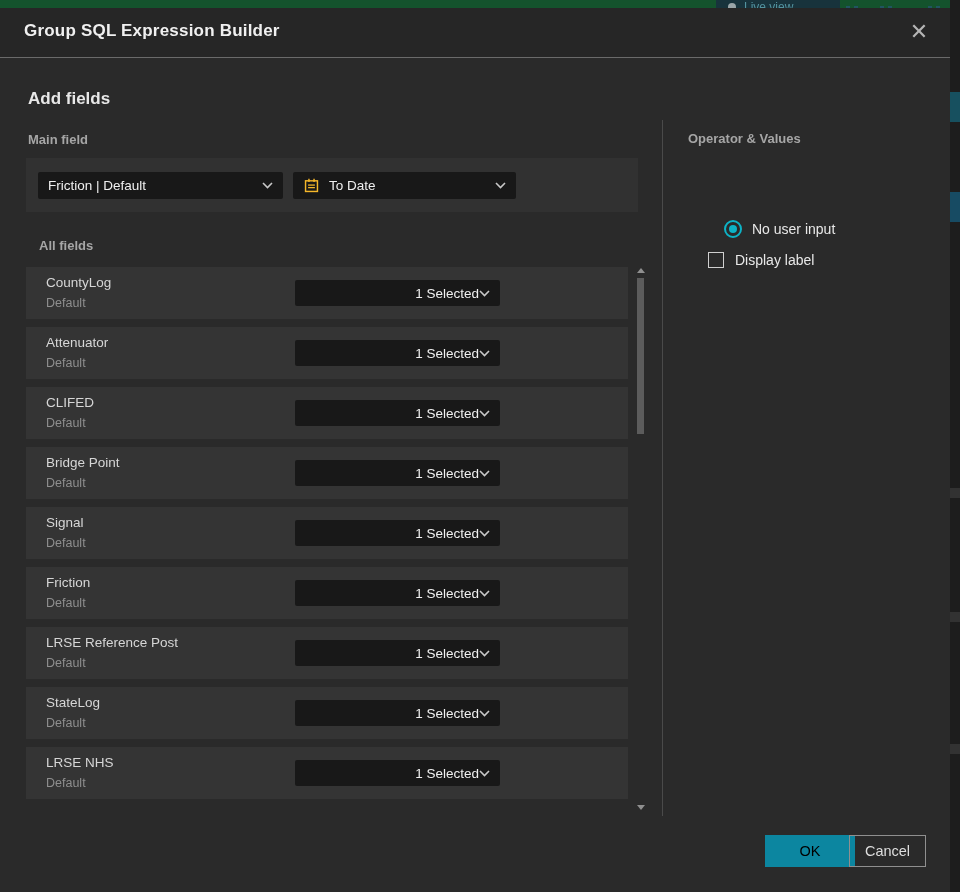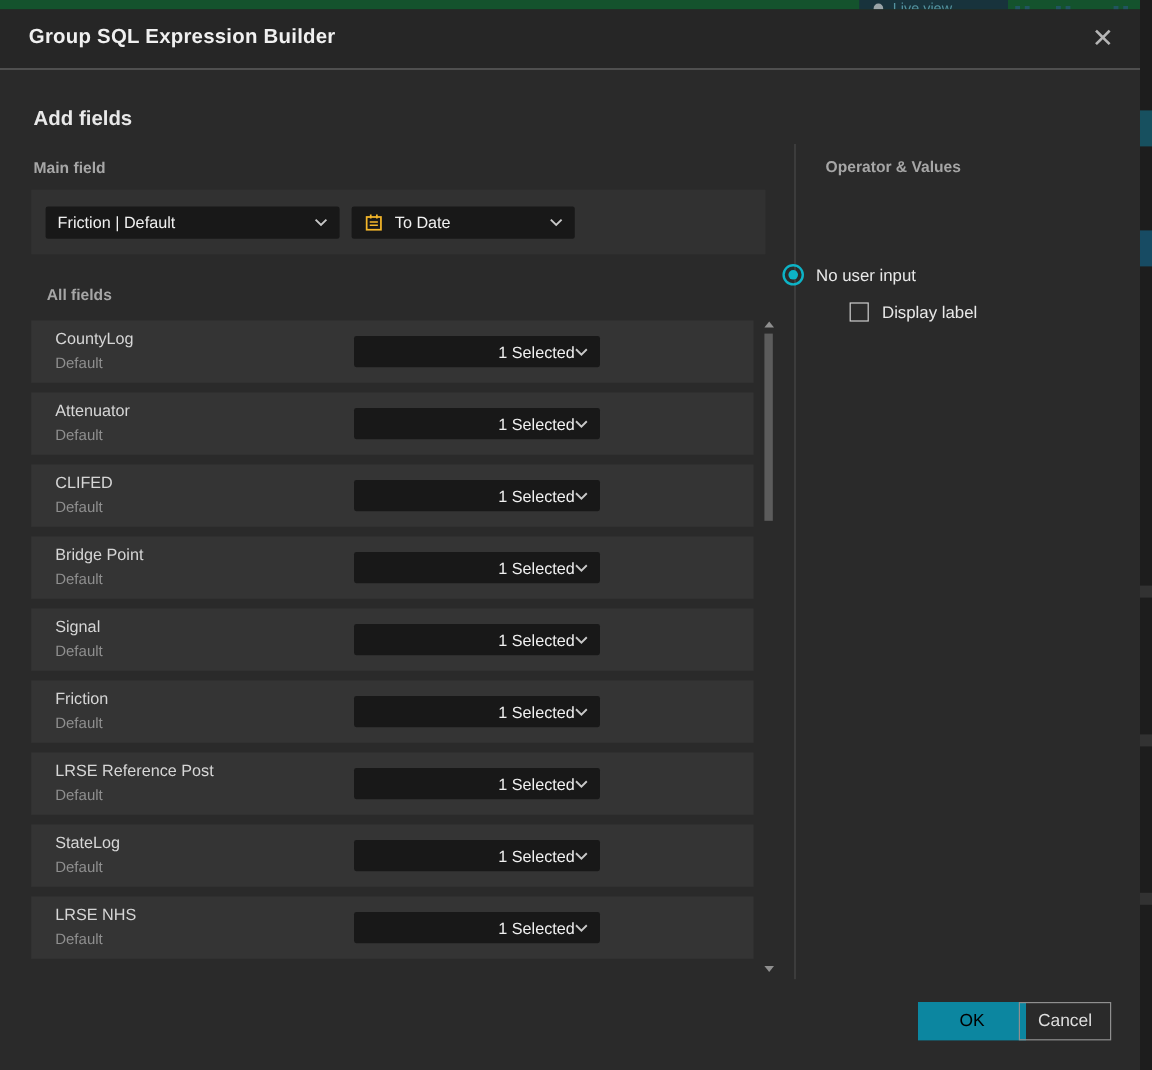--- a/index.html
+++ b/index.html
@@ -40,21 +40,21 @@
   .lbl-op   { left:688px; top:123px; }
 
   .mainfield-box { position:absolute; left:26px; top:150px; width:612px; height:54px;
     background:#313131; }
 
   .dd { position:absolute; background:#181818; border-radius:2px; color:#f0f0f0;
     font-size:13.5px; display:flex; align-items:center; padding:0 10px; cursor:pointer; }
   .dd .dd-text { flex:1 1 auto; white-space:nowrap; overflow:hidden; }
   .dd svg.chev { flex:0 0 auto; }
   .dd-field { left:12px; top:14px; width:245px; height:27px; }
-  .dd-date  { left:267px; top:14px; width:186px; height:27px; }
+  .dd-date  { left:267px; top:14px; width:223px; height:27px; }
   .dd-date .cal { margin-right:9px; display:flex; }
   .dd-op { left:687px; top:150px; width:239px; height:27px; }
 
   
   .rows { position:absolute; left:26px; top:259px; width:602px; }
   .frow { position:relative; width:602px; height:52px; background:#343434;
     margin-bottom:8px;text-align:right; }
   .frow .fname { position:absolute; left:20px; top:8px; font-size:13.5px; color:#d6d6d6; }
   .frow .fsub  { position:absolute; left:20px; top:29px; font-size:12.5px; color:#8f8f8f; }
   .frow .dd { left:269px; top:13px; width:205px; height:26px; }
@@ -64,21 +64,21 @@
     border-left:4px solid transparent; border-right:4px solid transparent; }
   .sb-up   { top:6px; border-bottom:5px solid #8f8f8f; }
   .sb-down { bottom:2px; border-top:5px solid #8f8f8f; }
   .sb-thumb { position:absolute; left:3px; top:16px; width:7px; height:156px;
     background:#5c5c5c; cursor:grab; }
 
   .vdivider { position:absolute; left:662px; top:112px; width:1px; height:696px;
     background:#4a4a4a; }
 
   
-  .radio-row { position:absolute; left:652px; top:212px; display:flex;
+  .radio-row { position:absolute; left:724px; top:212px; display:flex;
     align-items:center; cursor:pointer; }
   .radio-outer { width:18px; height:18px; border-radius:50%; border:2px solid #0db3c6;
     display:flex; align-items:center; justify-content:center; }
   .radio-inner { width:8px; height:8px; border-radius:50%; background:#0db3c6; }
   .radio-label { margin-left:10px; font-size:14px; color:#e8e8e8; }
 
   .check-row { position:absolute; left:708px; top:244px; display:flex;
     align-items:center; cursor:pointer; }
   .checkbox { width:16px; height:16px; border:1.5px solid #cfcfcf; background:transparent; }
   .check-label { margin-left:11px; font-size:14px; color:#e8e8e8; }

